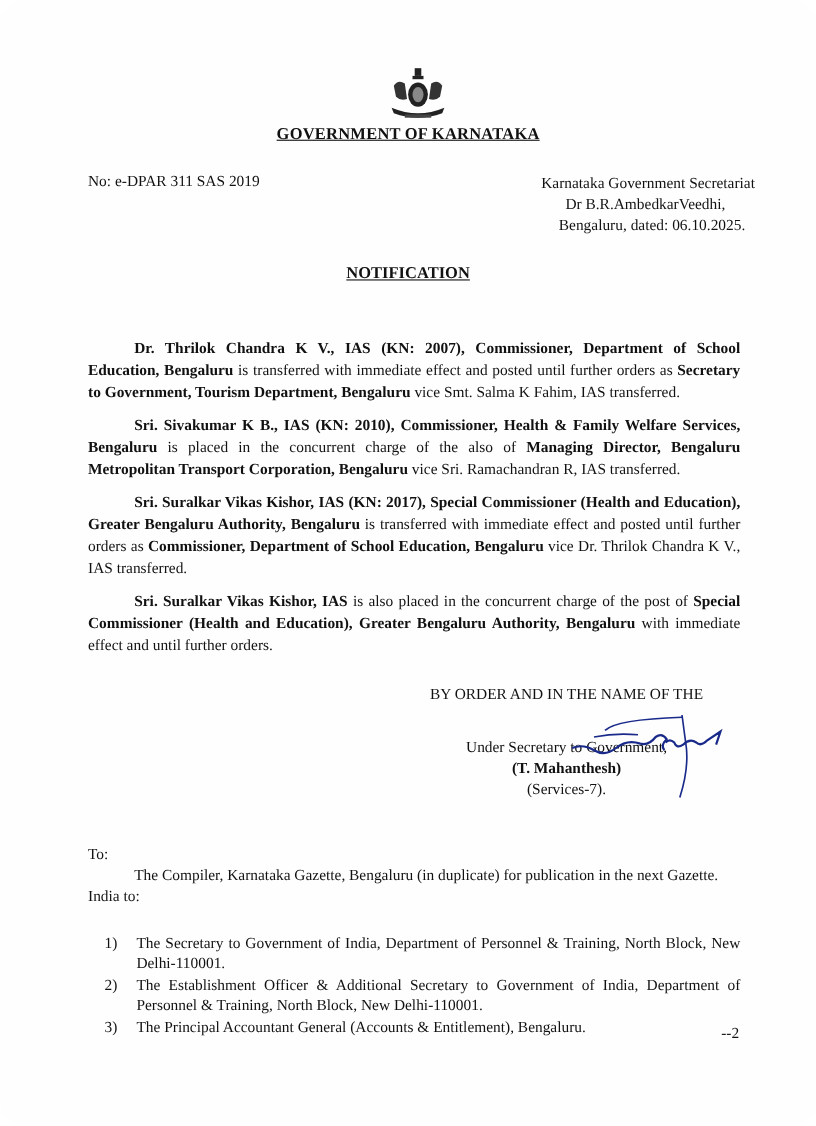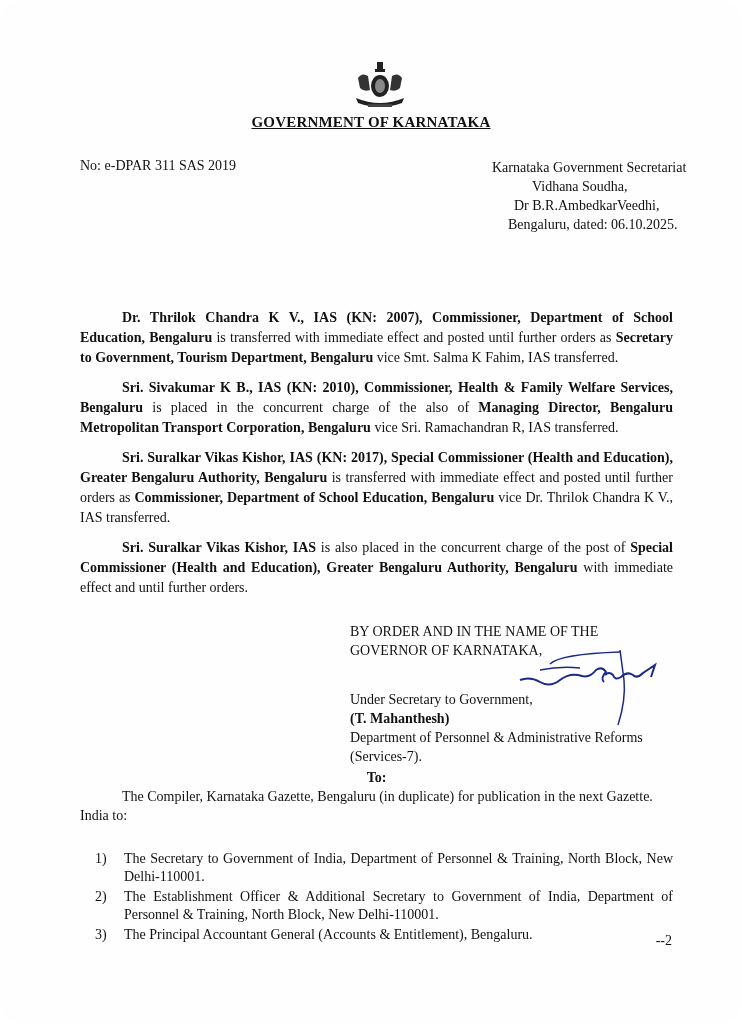--- a/index.html
+++ b/index.html
@@ -14,26 +14,26 @@
   .address div { white-space: nowrap; }
   .address .a1 { padding-left: 0; }
   .address .a2 { padding-left: 40px; }
   .address .a3 { padding-left: 22px; }
   .address .a4 { padding-left: 16px; }
   .heading { position: absolute; left: 0; width: 742px; top: 241px; text-align: center;
              font-weight: bold; font-size: 15px; text-decoration: underline; }
   .body { position: absolute; left: 80px; width: 593px; top: 288px; font-size: 14px; line-height: 20px; margin-top: 20px; }
   .para { text-align: justify; text-indent: 42px; margin: 0 0 10px 0; }
   .para b { font-weight: bold; }
-  .sign-block { position: absolute; left: 350px; width: 330px; top: 622px; 
+  .sign-block { position: absolute; left: 350px; width: 330px; top: 622px; text-align: center;
                 font-size: 14px; line-height: 19px; }
   .sign-block .gap { height: 30px; }
   .signature { position: absolute; left: 510px; top: 640px; width: 170px; height: 90px; }
   .to-block { position: absolute; left: 80px; width: 593px; top: 768px; font-size: 14px; line-height: 19px; }
-  .to-label { font-weight: bold; text-align: center; }
+  .to-label { font-weight: normal; }
   .to-text { text-align: justify; text-indent: 42px; }
   .copy-list { position: absolute; left: 95px; width: 578px; top: 850px; font-size: 14px; line-height: 18px;
                list-style: none; margin: 0; padding: 0; }
   .copy-list li { display: flex; margin-bottom: 2px; }
   .copy-list .num { width: 29px; flex: none; }
   .copy-list .txt { flex: 1; text-align: justify; }
   .page-num { position: absolute; right: 70px; top: 933px; font-size: 14px; }
 </style>
 </head>
 <body>
@@ -50,48 +50,46 @@
     <path d="M6 38 q24 10 48 0 l-2 5 q-22 8 -44 0 z" fill="#222"></path>
     <rect x="18" y="44" width="24" height="3" fill="#444"></rect>
   </svg>
 
   <div class="gov-title">GOVERNMENT OF KARNATAKA</div>
 
   <div class="ref-no">No: e-DPAR 311 SAS 2019</div>
 
   <div class="address">
     <div class="a1">Karnataka Government Secretariat</div>
-    <div class="a2">Vidhana Soudha,</div>
     <div class="a3">Dr B.R.AmbedkarVeedhi,</div>
     <div class="a4">Bengaluru, dated: 06.10.2025.</div>
   </div>
 
+  <div class="heading">NOTIFICATION</div>
 
   <div class="body">
     <p class="para">
       <b>Dr. Thrilok Chandra K V., IAS (KN: 2007), Commissioner, Department of School Education, Bengaluru</b><span> is transferred with immediate effect and posted until further orders as </span><b>Secretary to Government, Tourism Department, Bengaluru</b><span> vice Smt. Salma K Fahim, IAS transferred.</span>
     </p>
     <p class="para">
       <b>Sri. Sivakumar K B., IAS (KN: 2010), Commissioner, Health &amp; Family Welfare Services, Bengaluru</b><span> is placed in the concurrent charge of the also of </span><b>Managing Director, Bengaluru Metropolitan Transport Corporation, Bengaluru</b><span> vice Sri. Ramachandran R, IAS transferred.</span>
     </p>
     <p class="para">
       <b>Sri. Suralkar Vikas Kishor, IAS (KN: 2017), Special Commissioner (Health and Education), Greater Bengaluru Authority, Bengaluru</b><span> is transferred with immediate effect and posted until further orders as </span><b>Commissioner, Department of School Education, Bengaluru</b><span> vice Dr. Thrilok Chandra K V., IAS transferred.</span>
     </p>
     <p class="para">
       <b>Sri. Suralkar Vikas Kishor, IAS</b><span> is also placed in the concurrent charge of the post of </span><b>Special Commissioner (Health and Education), Greater Bengaluru Authority, Bengaluru</b><span> with immediate effect and until further orders.</span>
     </p>
   </div>
 
   <div class="sign-block">
     <div>BY ORDER AND IN THE NAME OF THE</div>
-    <div>GOVERNOR OF KARNATAKA,</div>
     <div class="gap"></div>
     <div>Under Secretary to Government,</div>
     <div style="font-weight:bold">(T. Mahanthesh)</div>
-    <div>Department of Personnel &amp; Administrative Reforms</div>
     <div>(Services-7).</div>
   </div>
 
   <svg class="signature" viewBox="0 0 170 90">
     <path d="M10 40 q10 -4 20 2 t20 -2 q10 -8 22 -4 q8 2 14 -6 q6 -4 10 2 q-6 6 -2 10" fill="none" stroke="#1a2a8a" stroke-width="2"></path>
     <path d="M30 30 q20 -4 40 -2 M40 24 q10 -10 70 -12" fill="none" stroke="#1a2a8a" stroke-width="1.5"></path>
     <path d="M95 35 q4 -4 8 0 q2 6 8 2 q6 -6 12 -2 q4 4 10 -2 q6 -4 12 -8 l-4 12" fill="none" stroke="#1a2a8a" stroke-width="2"></path>
     <path d="M110 10 l4 30 q2 20 -6 45" fill="none" stroke="#1a2a8a" stroke-width="1.5"></path>
   </svg>
 

